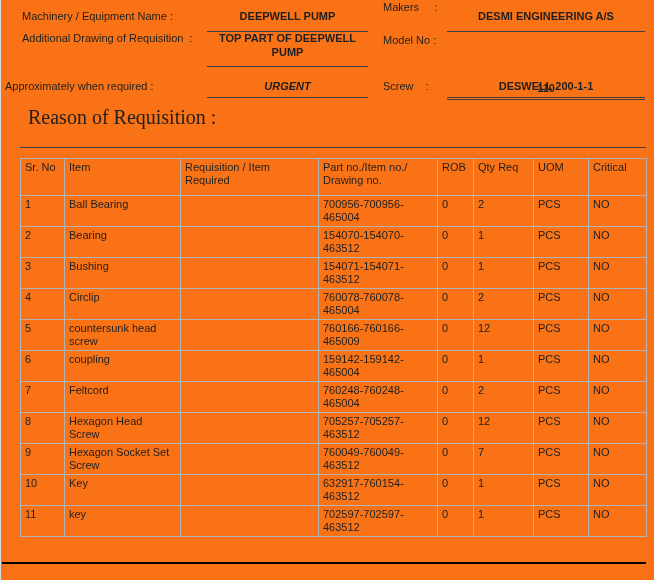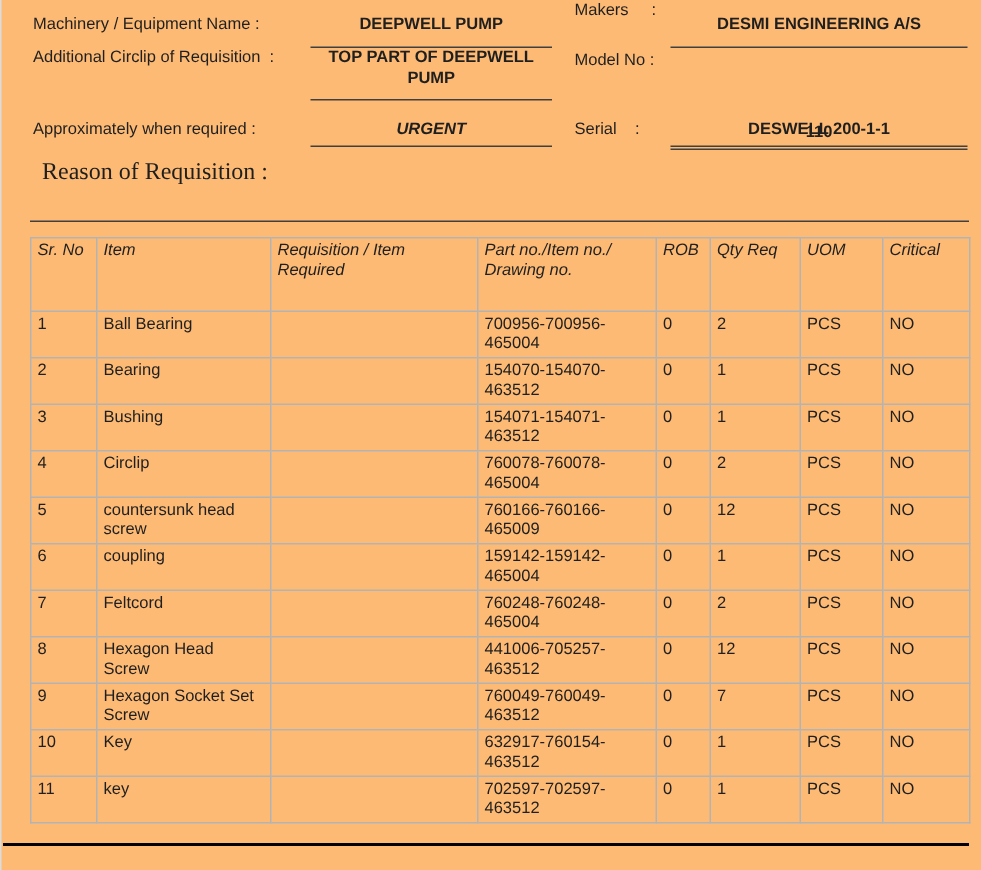--- a/index.html
+++ b/index.html
@@ -5,42 +5,42 @@
   :root{
     --text:#1f1f1f;
     --grid:#b3b3b3;
     --rule:#3f3f3f;
     --heavy-rule:#000000;
   }
   html,body{margin:0;padding:0;background:#ffffff;}
   #page{
     position:relative;
     width:654px;height:580px;
-    background:#fdba74;
+    background:#f97316;
     font-family:"Liberation Sans","DejaVu Sans",sans-serif;
     font-size:11px;color:var(--text);
     overflow:hidden;
   }
   .flabel{
     position:absolute;
     white-space:pre;
     line-height:13px;
   }
   .fvalue{
     position:absolute;
     font-weight:bold;
     white-space:pre-line;
     line-height:13.5px;
     border-bottom:1.5px solid var(--rule);
     text-align:center;
   }
   #reason-heading{
     position:absolute;left:28px;top:106px;
     font-family:"Liberation Serif","DejaVu Serif",serif;
-    font-size:16px;
+    font-size:20px;
   }
   #reason-text{
     position:absolute;left:22px;top:132px;
     line-height:13px;
   }
   #reason-rule{
     position:absolute;left:20px;top:147px;width:626px;height:0;
     border-bottom:1.5px solid var(--rule);
   }
   table#req-table{
@@ -53,53 +53,53 @@
     border:1px solid var(--grid);
     padding:2px 4px;
     vertical-align:top;
     text-align:left;
     font-weight:normal;
     font-size:11px;
     line-height:13px;
     white-space:pre-line;
     overflow:hidden;
   }
-  #req-table thead tr{height:49px;font-style:italic;}
+  #req-table thead tr{height:37px;}
   #req-table tbody tr{height:31px;}
   #bottom-rule{
     position:absolute;left:2px;top:562px;width:644px;height:2px;
     background:var(--heavy-rule);
   }
   #left-edge-line{
     position:absolute;left:0;top:0;width:1px;height:580px;
     background:#dcdcdc;
   }
 </style>
 </head>
 <body>
 
 <div id="page">
 
   <div class="flabel" style="left:22px;top:10px;">Machinery / Equipment Name :</div>
   <div class="fvalue" style="left:207px;top:10px;width:161px;height:21px;">DEEPWELL PUMP</div>
 
-  <div class="flabel" style="left:22px;top:32px;">Additional Circlip of Requisition  :</div>
+  <div class="flabel" style="left:22px;top:32px;">Additional Drawing of Requisition  :</div>
   <div class="fvalue" style="left:207px;top:32px;width:161px;height:34px;">TOP PART OF DEEPWELL
 PUMP</div>
 
-  <div class="flabel" style="left:22px;top:80px;">Approximately when required :</div>
+  <div class="flabel" style="left:5px;top:80px;">Approximately when required :</div>
   <div class="fvalue" style="left:207px;top:80px;width:161px;height:17px;font-style:italic;">URGENT</div>
 
   <div class="flabel" style="left:383px;top:1px;">Makers     :</div>
   <div class="fvalue" style="left:447px;top:10px;width:198px;height:21px;">DESMI ENGINEERING A/S</div>
 
   <div class="flabel" style="left:383px;top:34px;">Model No :</div>
   <div class="fvalue" style="left:447px;top:34px;width:198px;height:17px;margin-top:48px;">110</div>
 
-  <div class="flabel" style="left:383px;top:80px;">Serial    :</div>
+  <div class="flabel" style="left:383px;top:80px;">Screw    :</div>
   <div class="fvalue" style="left:447px;top:80px;width:198px;height:17px;">DESWELL 200-1-1</div>
 
   <div id="reason-heading">Reason of Requisition :</div>
   <div id="reason-rule"></div>
 
   <table id="req-table">
     <colgroup>
       <col style="width:44px">
         <col style="width:116px">
         <col style="width:138px">
@@ -207,21 +207,21 @@
       <td>2</td>
       <td>PCS</td>
       <td>NO</td>
     </tr>
 
     <tr>
       <td>8</td>
       <td>Hexagon Head
 Screw</td>
       <td></td>
-      <td>441006-705257-
+      <td>705257-705257-
 463512</td>
       <td>0</td>
       <td>12</td>
       <td>PCS</td>
       <td>NO</td>
     </tr>
 
     <tr>
       <td>9</td>
       <td>Hexagon Socket Set

